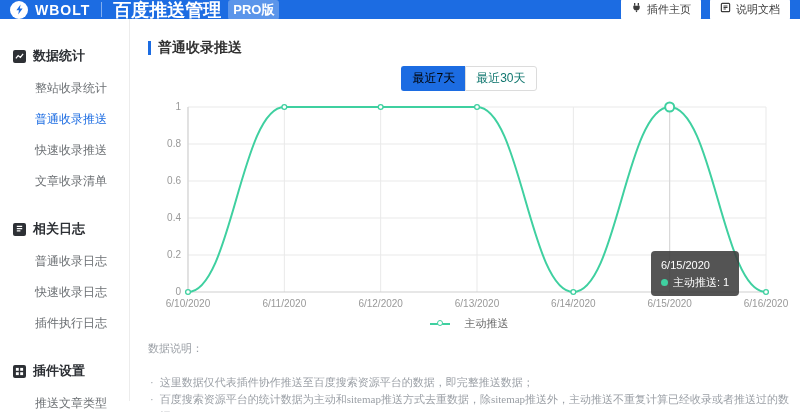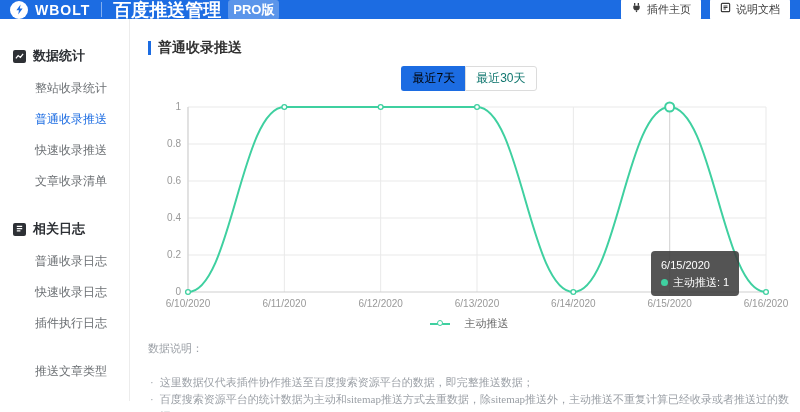--- a/index.html
+++ b/index.html
@@ -123,20 +123,31 @@
             </svg>
         </span>
         <span>相关日志</span>
       </div>
       <div class="sb-item">普通收录日志</div>
       <div class="sb-item">快速收录日志</div>
       <div class="sb-item">插件执行日志</div>
     </div>
 
     <div class="sb-group">
+      <div class="sb-head">
+        <span class="sb-icon">
+          <svg width="9" height="9" viewBox="0 0 10 10">
+              <rect x="1" y="1" width="3.2" height="3.2" fill="#fff"></rect>
+              <rect x="5.8" y="1" width="3.2" height="3.2" fill="#fff"></rect>
+              <rect x="1" y="5.8" width="3.2" height="3.2" fill="#fff"></rect>
+              <rect x="5.8" y="5.8" width="3.2" height="3.2" fill="#fff"></rect>
+            </svg>
+        </span>
+        <span>插件设置</span>
+      </div>
       <div class="sb-item">推送文章类型</div>
 
     </div>
 
   </div>
 
   <div class="main">
     <div class="sec-title">
       <span class="sec-bar"></span>
       <span>普通收录推送</span>

